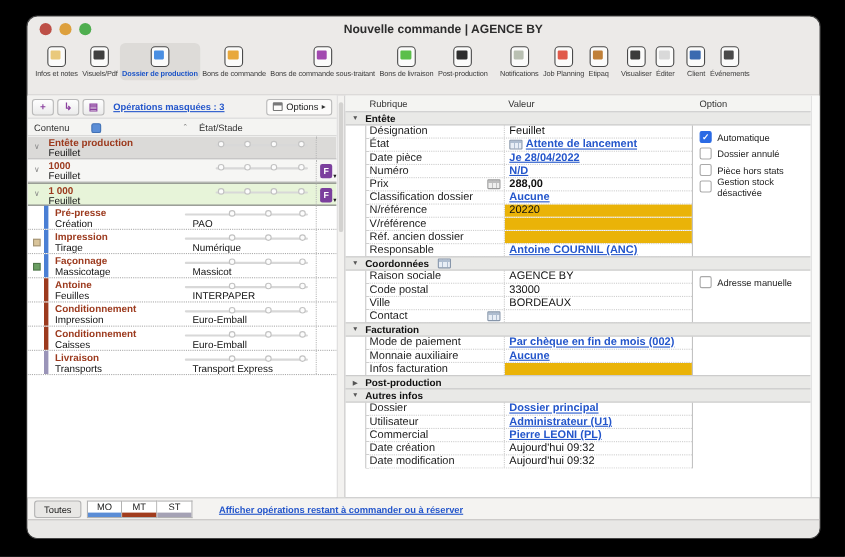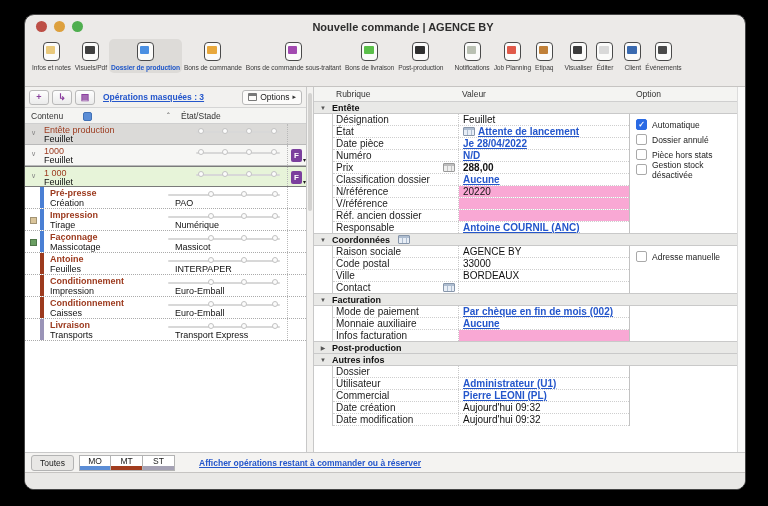--- a/index.html
+++ b/index.html
@@ -42,21 +42,21 @@
   
   .lp-header{height:16px;flex:0 0 auto;background:#f4f4f2;border-bottom:1px solid #cfcfcf;position:relative;font-size:8.5px;color:#333;}
   .lp-header .c1{position:absolute;left:6px;top:3px;display:flex;gap:20px;align-items:center;}
   .blue-sq{width:9px;height:9px;border-radius:2px;background:#5b8dd6;border:1px solid #4070b5;}
   .lp-header .sort{position:absolute;left:142px;top:3px;color:#666;}
   .lp-header .c2{position:absolute;left:156px;top:3px;}
   
   .lp-list{flex:1 1 auto;position:relative;font-size:9px;overflow:hidden;background:#fff;}
   .g-row{position:relative;height:21px;border-bottom:1px solid #b9b9b9;}
   .g-row .chev{position:absolute;left:6px;top:5px;font-size:7px;color:#888;}
-  .g-name{position:absolute;left:19px;top:2px;font-weight:normal;color:#9c3a1e;line-height:9px;}
+  .g-name{position:absolute;left:19px;top:2px;font-weight:bold;color:#9c3a1e;line-height:9px;}
   .g-sub{position:absolute;left:19px;top:11px;color:#111;line-height:9px;}
   .g-row.entete{background:#dbdad8;}
   .g-row.g1000{background:#f6f6f4;}
   .g-row.green{background:#e7f4d9;border-top:1px solid #7a7a7a;border-bottom:1px solid #7a7a7a;}
   .op-row{position:relative;height:22px;border-bottom:1px dotted #ababab;}
   .op-bar{position:absolute;left:15px;top:0;bottom:0;width:4px;}
   .op-chip{position:absolute;left:5px;top:8px;width:7px;height:7px;border:1px solid rgba(0,0,0,.25);}
   .op-cat{position:absolute;left:25px;top:2px;font-weight:bold;color:#9c3a1e;line-height:9px;}
   .op-name{position:absolute;left:25px;top:12px;color:#111;line-height:9px;}
   .op-val{position:absolute;left:150px;top:12px;color:#111;line-height:9px;}
@@ -81,21 +81,21 @@
   .sec-header:first-of-type{margin-top:0;border-top:none;}
   .tri{width:18px;text-align:center;font-size:6px;color:#555;flex:0 0 auto;}
   .stitle{font-size:9px;font-weight:bold;color:#111;}
   .sec-body{display:flex;align-items:stretch;flex:0 0 auto;}
   .sec-rows{flex:1 1 auto;margin-left:18px;border-left:1px solid #c9c9c9;min-width:0;}
   .r-row{height:12px;display:flex;align-items:flex-end;border-bottom:1px dotted #cecece;font-size:10px;}
   .r-label{width:126px;flex:0 0 auto;height:100%;display:flex;align-items:center;padding-left:3px;color:#222;border-right:1px dotted #c9c9c9;}
   .r-label .tbl-icon{margin-left:auto;margin-right:3px;}
   .r-value{flex:1 1 auto;height:100%;display:flex;align-items:center;padding-left:4px;color:#111;min-width:0;white-space:nowrap;overflow:hidden;}
   .r-value .tbl-icon{margin-right:3px;}
-  .r-value.bluebg{background:#f9a8d4;}
+  .r-value.bluebg{background:#eab308;}
   .r-value.bold{font-weight:bold;}
   .vlink{color:#2456cb;font-weight:bold;text-decoration:underline;cursor:pointer;}
   .sec-opt{width:108px;flex:0 0 auto;border-left:1px solid #c2c2c2;padding:3px 0 0 6px;}
   .opt-row{display:flex;align-items:center;gap:5px;height:15px;font-size:8.5px;color:#222;}
   .cb{width:11px;height:11px;flex:0 0 auto;border:1px solid #a9a9a9;border-radius:2px;background:#fff;display:flex;align-items:center;justify-content:center;}
   .cb .tick{display:none;font-style:normal;color:#fff;font-size:8px;font-weight:bold;line-height:1;}
   .cb.on{background:#2a6ae4;border-color:#2a6ae4;}
   .cb.on .tick{display:block;}
   .tbl-icon{width:12px;height:9px;border:1px solid #8796aa;border-radius:1px;background-color:#e8eef6;flex:0 0 auto;
     background-image:linear-gradient(#aebdd0 0 2px,rgba(0,0,0,0) 2px),repeating-linear-gradient(to right,rgba(0,0,0,0) 0 3px,#aebdd0 3px 4px);}
@@ -548,20 +548,23 @@
           </div>
 
           <div class="sec-header">
             <span class="tri">▼</span>
             <span class="stitle">Autres infos</span>
           </div>
           <div class="sec-body">
             <div class="sec-rows">
               <div class="r-row">
                 <span class="r-label">Dossier</span>
+                <span class="r-value">
+                    <a class="vlink">Dossier principal</a>
+                  </span>
               </div>
               <div class="r-row">
                 <span class="r-label">Utilisateur</span>
                 <span class="r-value">
                     <a class="vlink">Administrateur (U1)</a>
                   </span>
               </div>
               <div class="r-row">
                 <span class="r-label">Commercial</span>
                 <span class="r-value">

